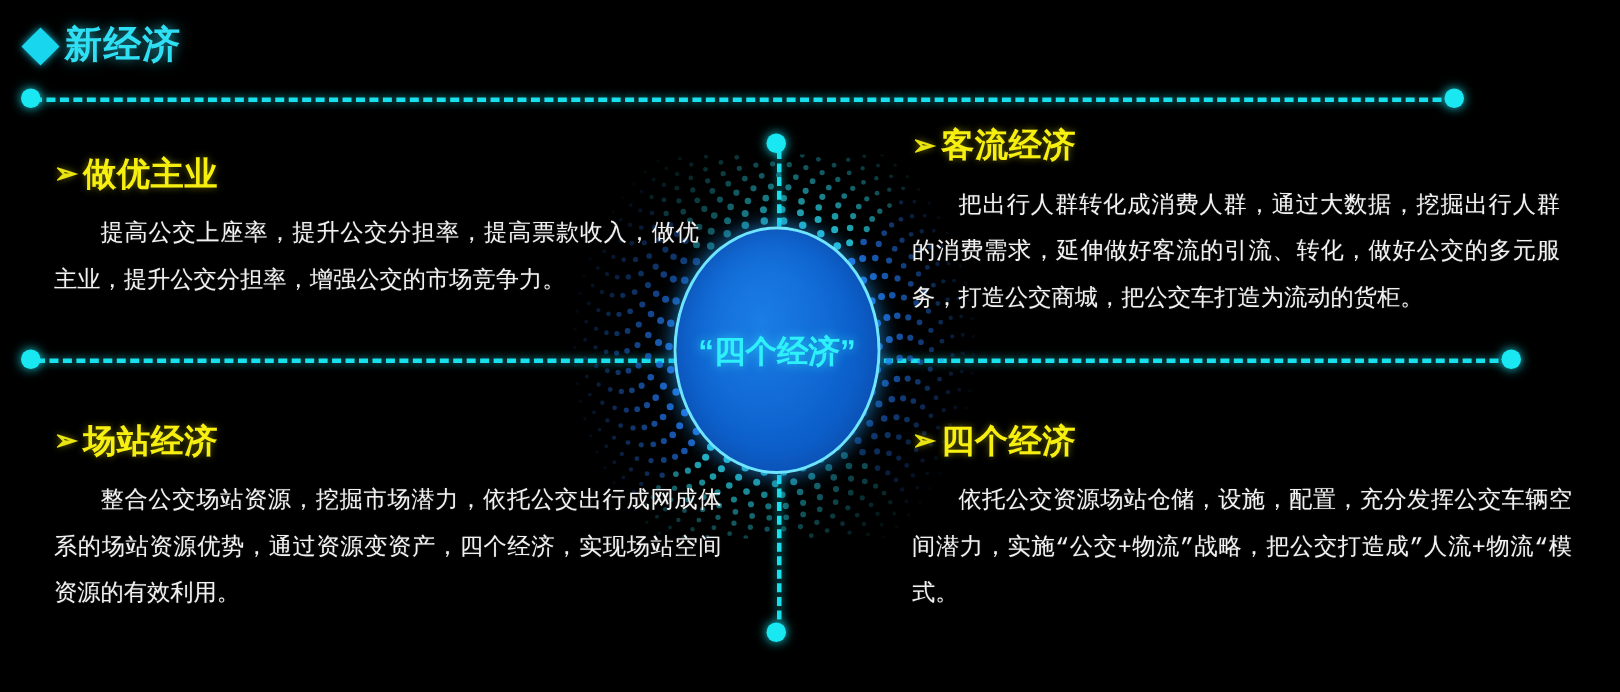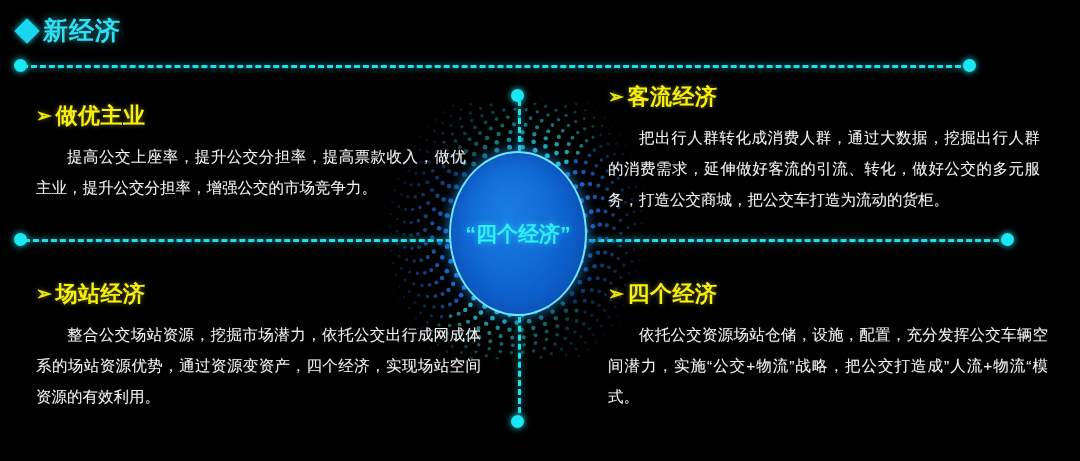--- a/index.html
+++ b/index.html
@@ -87,21 +87,21 @@
   }
   .bullet-arrow {
     font-size: 19px;
     color: #e9e312;
     line-height: 1;
     position: relative;
     top: -1px;
   }
   .block-body {
     margin-top: 14px;
-    font-family: Liberation Sans, sans-serif;
+    font-family: Liberation Mono, monospace;
     font-size: 15.5px;
     color: #f2f2f2;
     line-height: 2.0;
     text-indent: 2em;
     text-align: justify;
     text-shadow: 0 0 1px rgba(255,255,255,.25);
   }
 
   
   .center-wrap {

